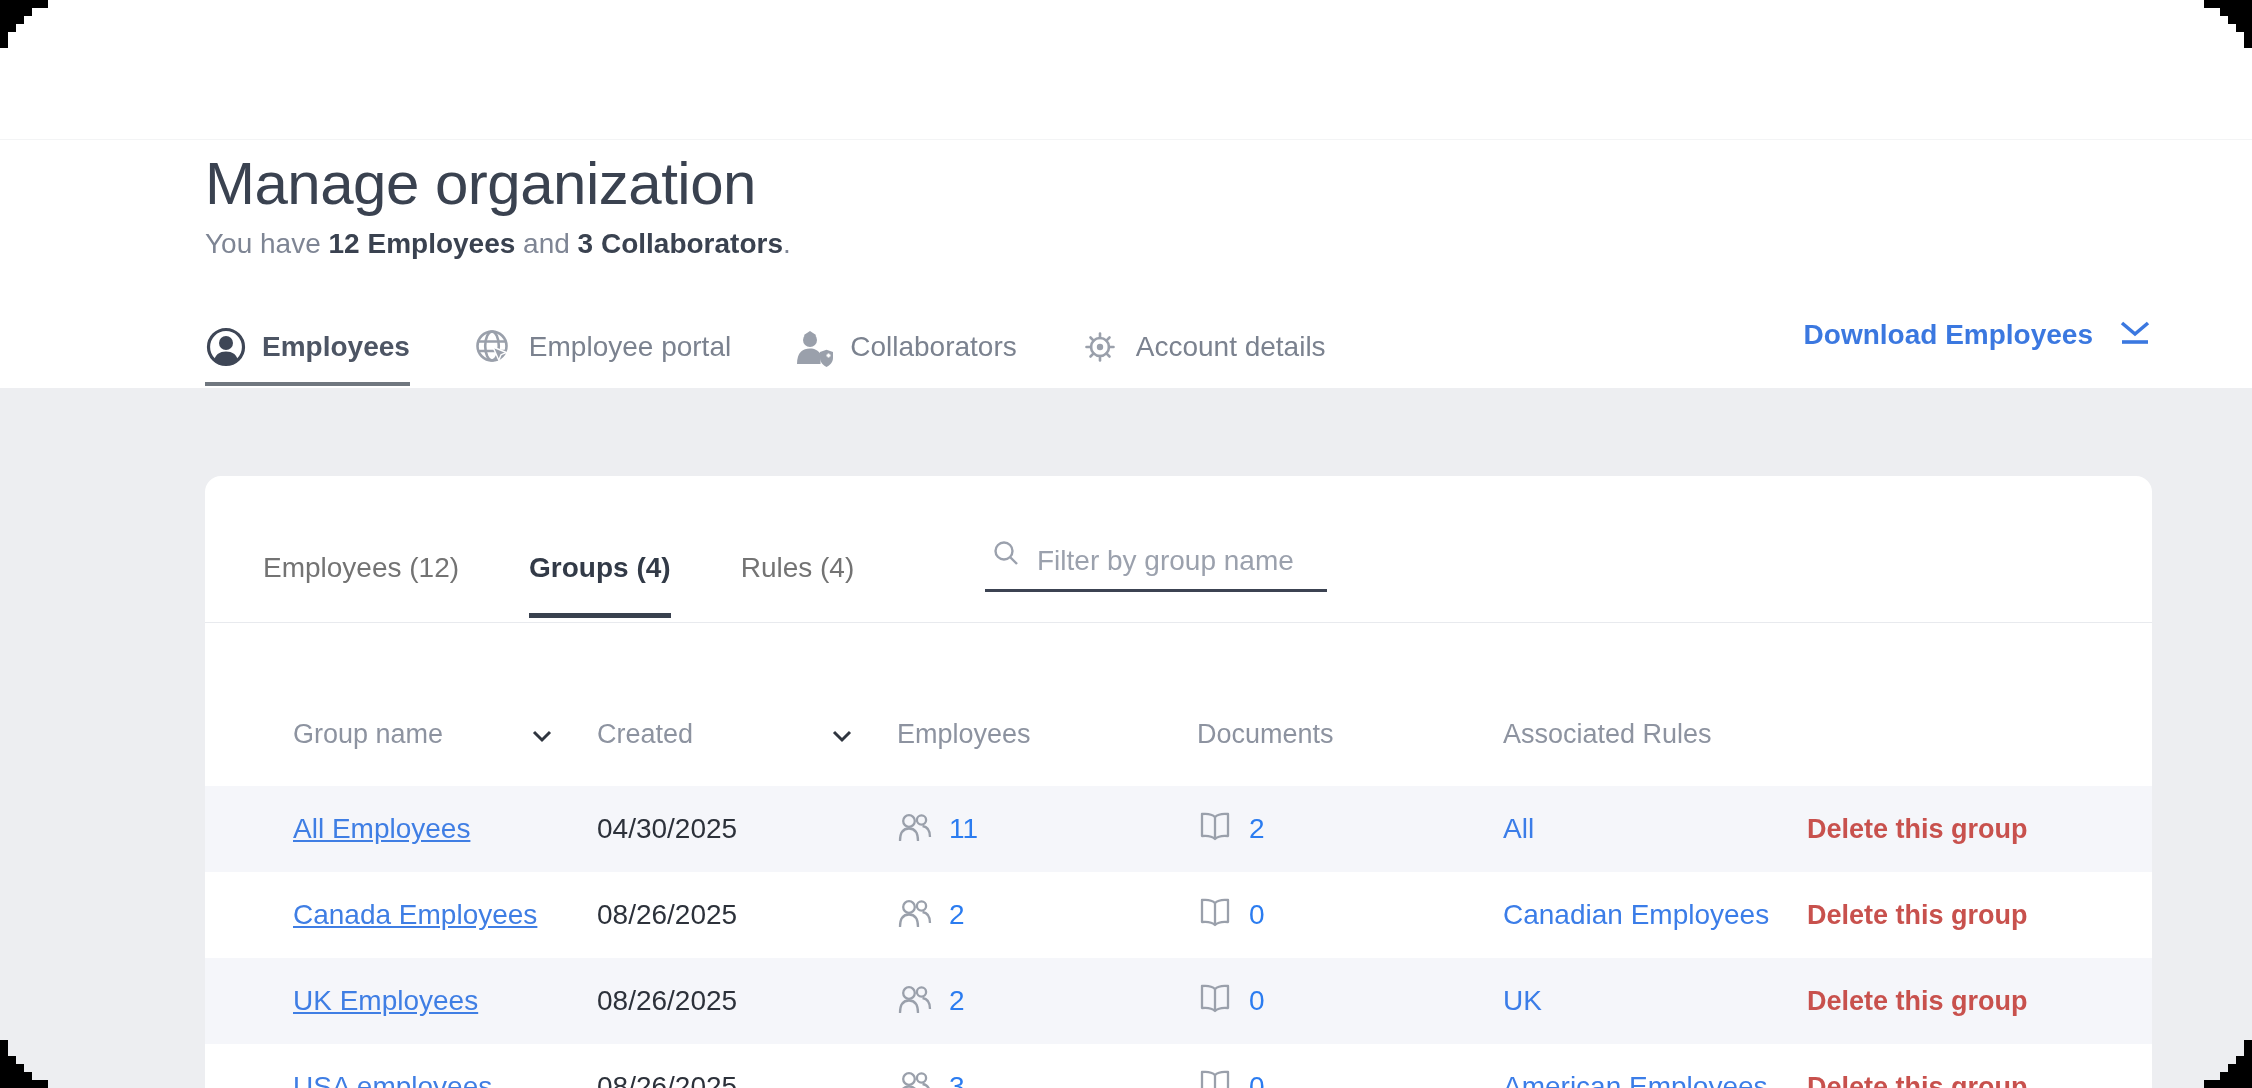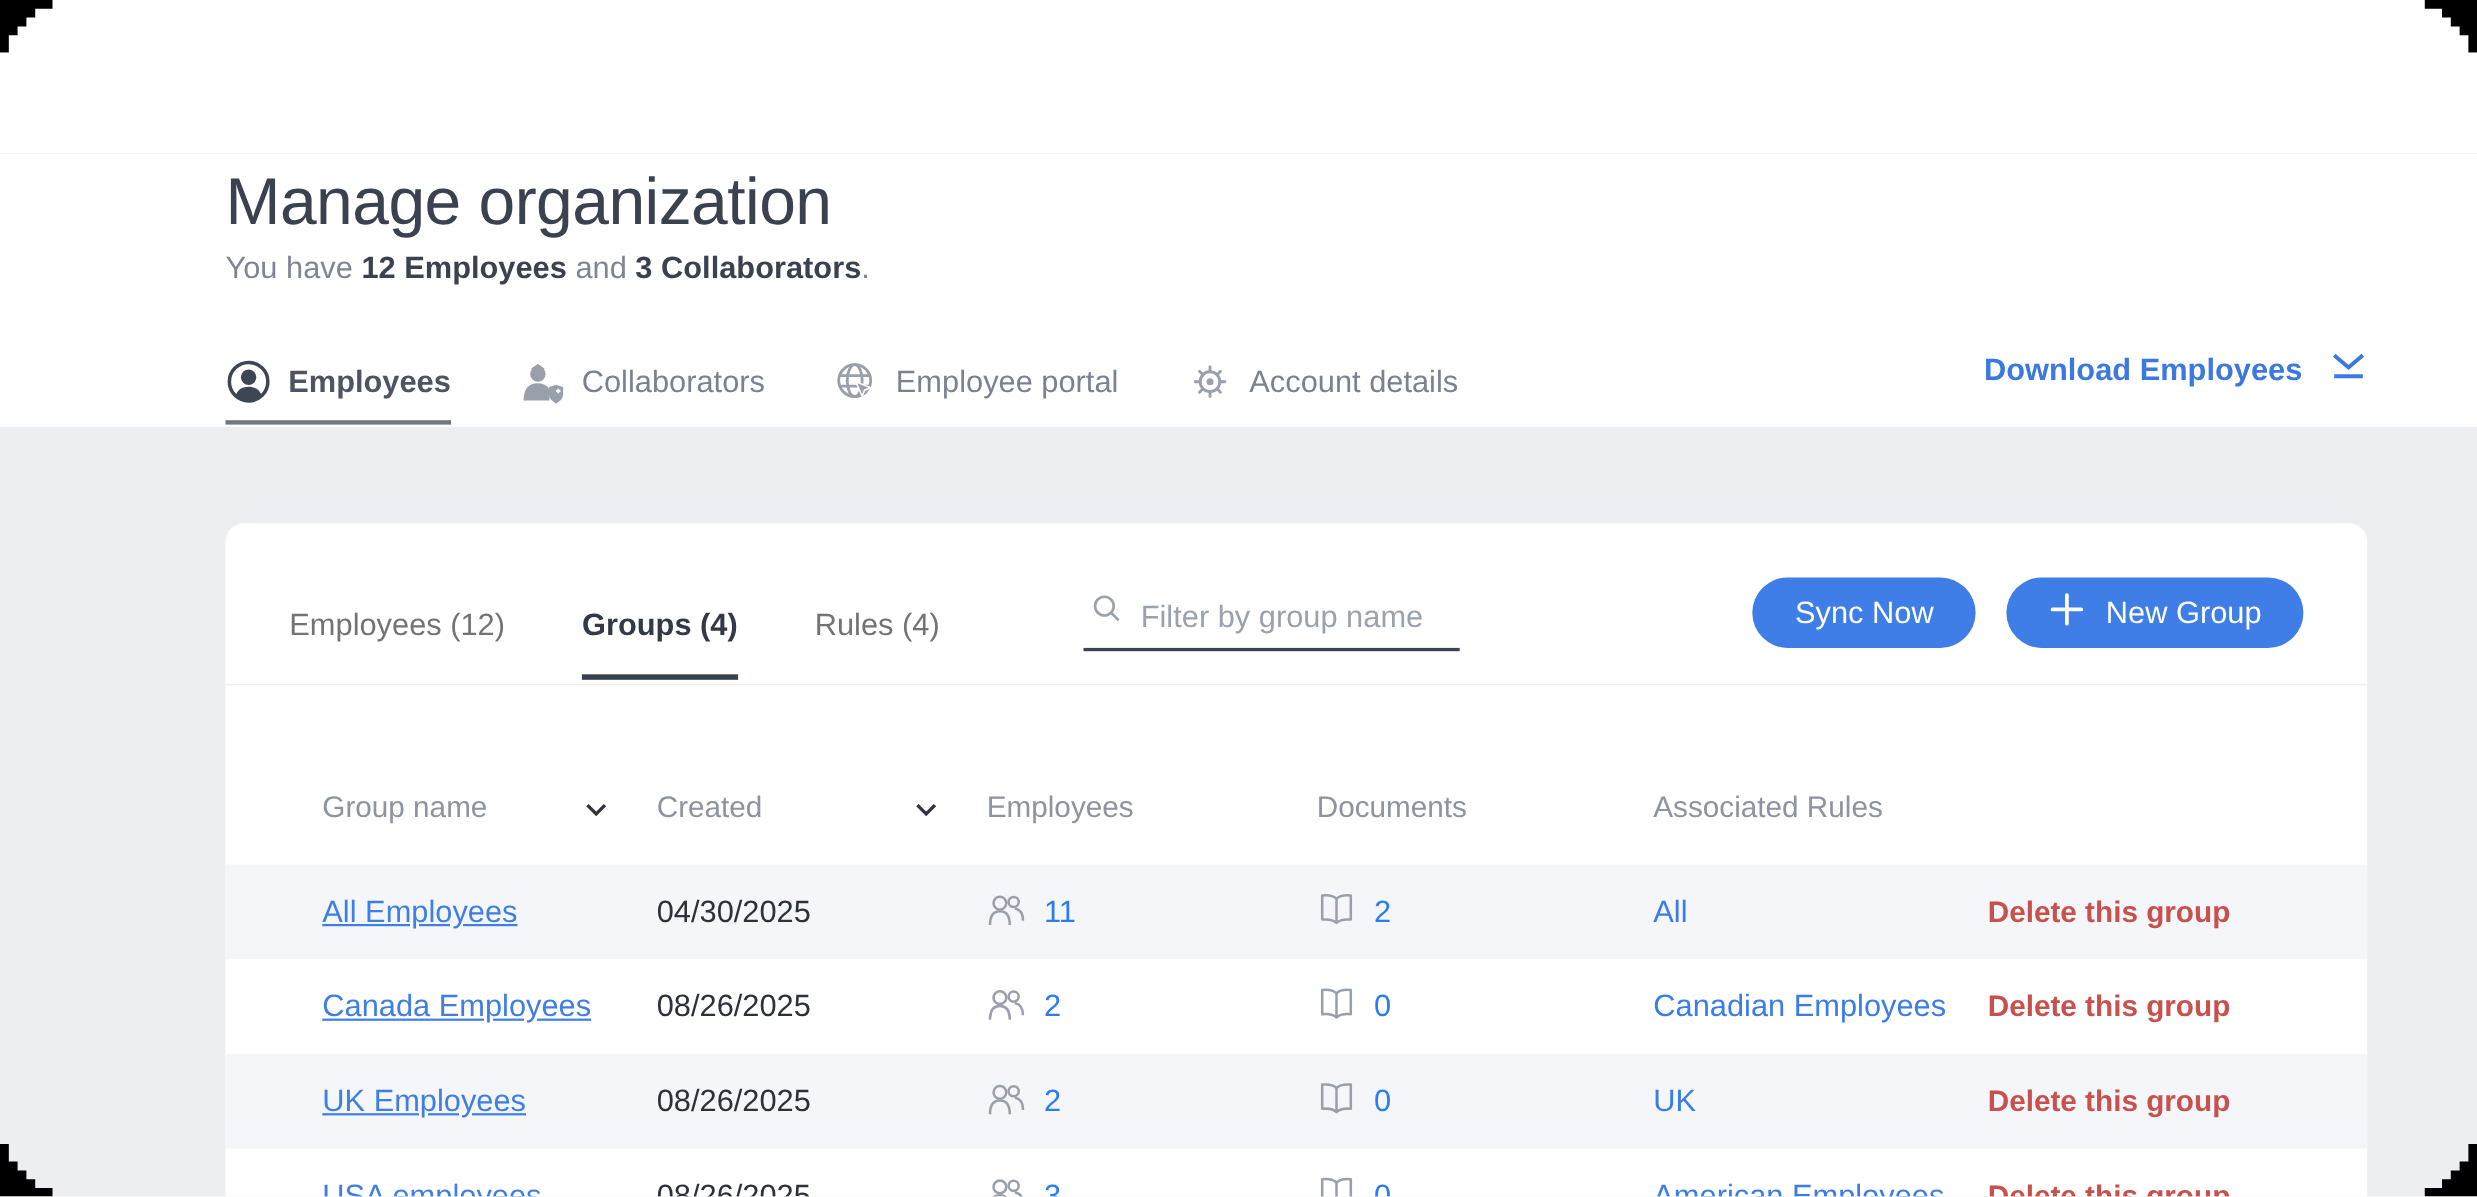--- a/index.html
+++ b/index.html
@@ -93,42 +93,42 @@
           <g clip-path="url(#pc)" fill="#3e4656">
             <circle cx="21" cy="17" r="7"></circle>
             <path d="M8 42 C8 29 14 25.5 21 25.5 C28 25.5 34 29 34 42 Z"></path>
           </g>
         </svg>
       </span>
       <span class="label">Employees</span>
     </div>
     <div class="main-tab">
       <span>
+        <svg width="42" height="42" viewBox="0 0 42 42" fill="none" stroke="#9aa0ab" stroke-width="2.6">
+          <circle cx="20" cy="20" r="14.5"></circle>
+          <ellipse cx="20" cy="20" rx="6.8" ry="14.5"></ellipse>
+          <path d="M6.5 15.5 h27 M6.5 25 h27"></path>
+          <path d="M21 21 l13.5 5.5 -5.5 2.2 -2.2 5.5 Z" fill="#9aa0ab" stroke="#ffffff" stroke-width="1.4"></path>
+        </svg>
+      </span>
+      <span class="label">Employee portal</span>
+    </div>
+    <div class="main-tab">
+      <span>
         <svg width="42" height="42" viewBox="0 0 42 42">
           <g fill="#9aa0ab">
             <path d="M17 5 l6 4 -2 3 -8 0 -2 -3 Z"></path>
             <circle cx="17" cy="14" r="7"></circle>
             <path d="M4 38 C4 26 10 22.5 17 22.5 C21.5 22.5 25.5 24.5 27.5 28 L27.5 38 Z"></path>
             <path d="M31.5 24.5 l6.5 -2.3 6.5 2.3 v6 c0 4.5 -3.2 7 -6.5 9 c-3.3 -2 -6.5 -4.5 -6.5 -9 Z" transform="translate(-4.5,1.5)"></path>
           </g>
           <path d="M33.5 29.5 h4 M35.5 27.5 v4" stroke="#ffffff" stroke-width="1.8"></path>
         </svg>
       </span>
       <span class="label">Collaborators</span>
-    </div>
-    <div class="main-tab">
-      <span>
-        <svg width="42" height="42" viewBox="0 0 42 42" fill="none" stroke="#9aa0ab" stroke-width="2.6">
-          <circle cx="20" cy="20" r="14.5"></circle>
-          <ellipse cx="20" cy="20" rx="6.8" ry="14.5"></ellipse>
-          <path d="M6.5 15.5 h27 M6.5 25 h27"></path>
-          <path d="M21 21 l13.5 5.5 -5.5 2.2 -2.2 5.5 Z" fill="#9aa0ab" stroke="#ffffff" stroke-width="1.4"></path>
-        </svg>
-      </span>
-      <span class="label">Employee portal</span>
     </div>
     <div class="main-tab">
       <span>
         <svg width="42" height="42" viewBox="0 0 42 42" fill="none" stroke="#9aa0ab" stroke-width="2.6">
           <circle cx="21" cy="21" r="9"></circle>
           <circle cx="21" cy="21" r="3.2" fill="#9aa0ab" stroke="none"></circle>
           <g stroke-linecap="round">
             <path d="M21 7.5 V12"></path>
               <path d="M21 30 V34.5"></path>
             <path d="M7.5 21 H12"></path>
@@ -167,34 +167,20 @@
         <div class="filter">
           <span>
             <svg width="30" height="30" viewBox="0 0 30 30" fill="none" stroke="#9ba1ad" stroke-width="2.4">
               <circle cx="13" cy="13" r="8.5"></circle>
               <path d="M19.5 19.5 L26 26"></path>
             </svg>
           </span>
           <input type="text" placeholder="Filter by group name" style="">
         </div>
 
-        <div class="actions">
-          <button class="btn sync">
-              <span>Sync Now</span>
-            </button>
-          <button class="btn new-group">
-            <span>
-              <svg width="34" height="34" viewBox="0 0 34 34" fill="none" stroke="#ffffff" stroke-width="3.4" stroke-linecap="round">
-                <path d="M17 4 V30"></path>
-                  <path d="M4 17 H30"></path>
-              </svg>
-            </span>
-            <span>New Group</span>
-          </button>
-        </div>
       </div>
 
       <div class="grid-row table-head">
         <div class="th">
           <span>Group name</span>
           <span>
             <svg width="22" height="14" viewBox="0 0 22 14" fill="none" stroke="#2f353f" stroke-width="3">
                 <path d="M3 3 L11 11 L19 3"></path>
               </svg>
           </span>

